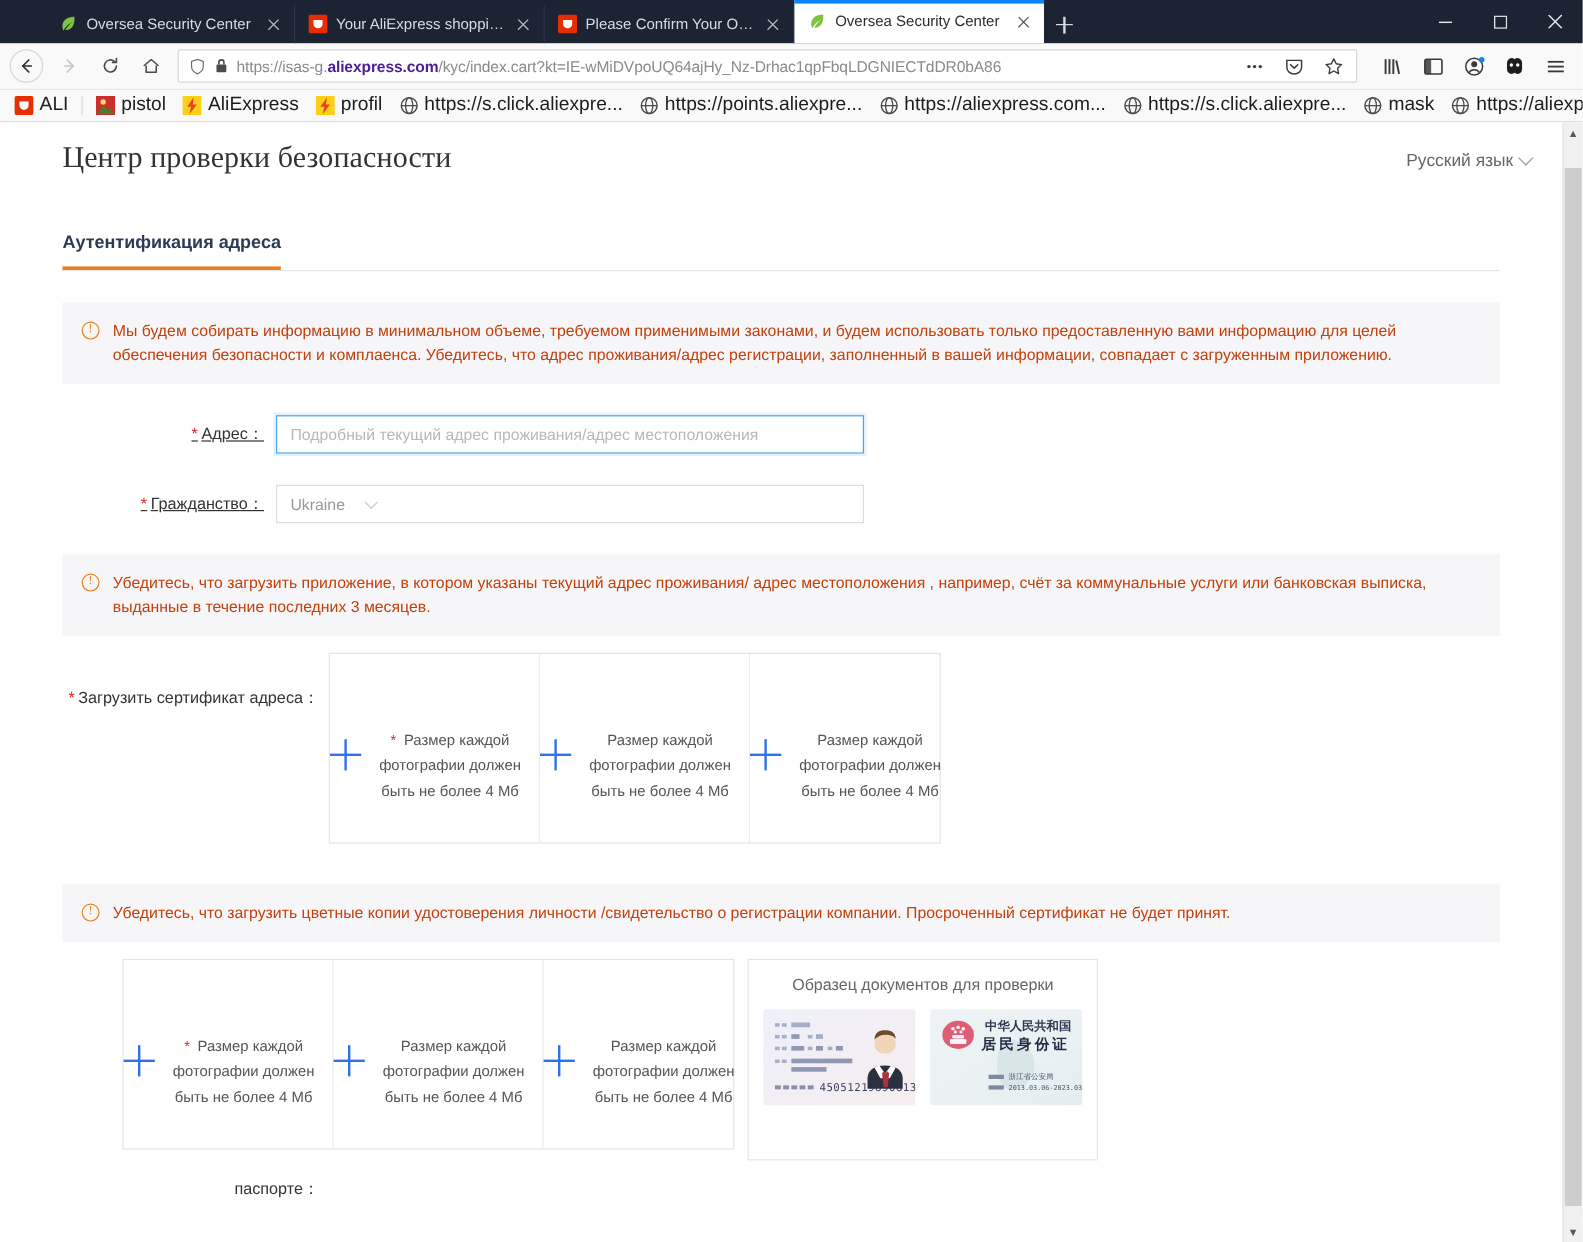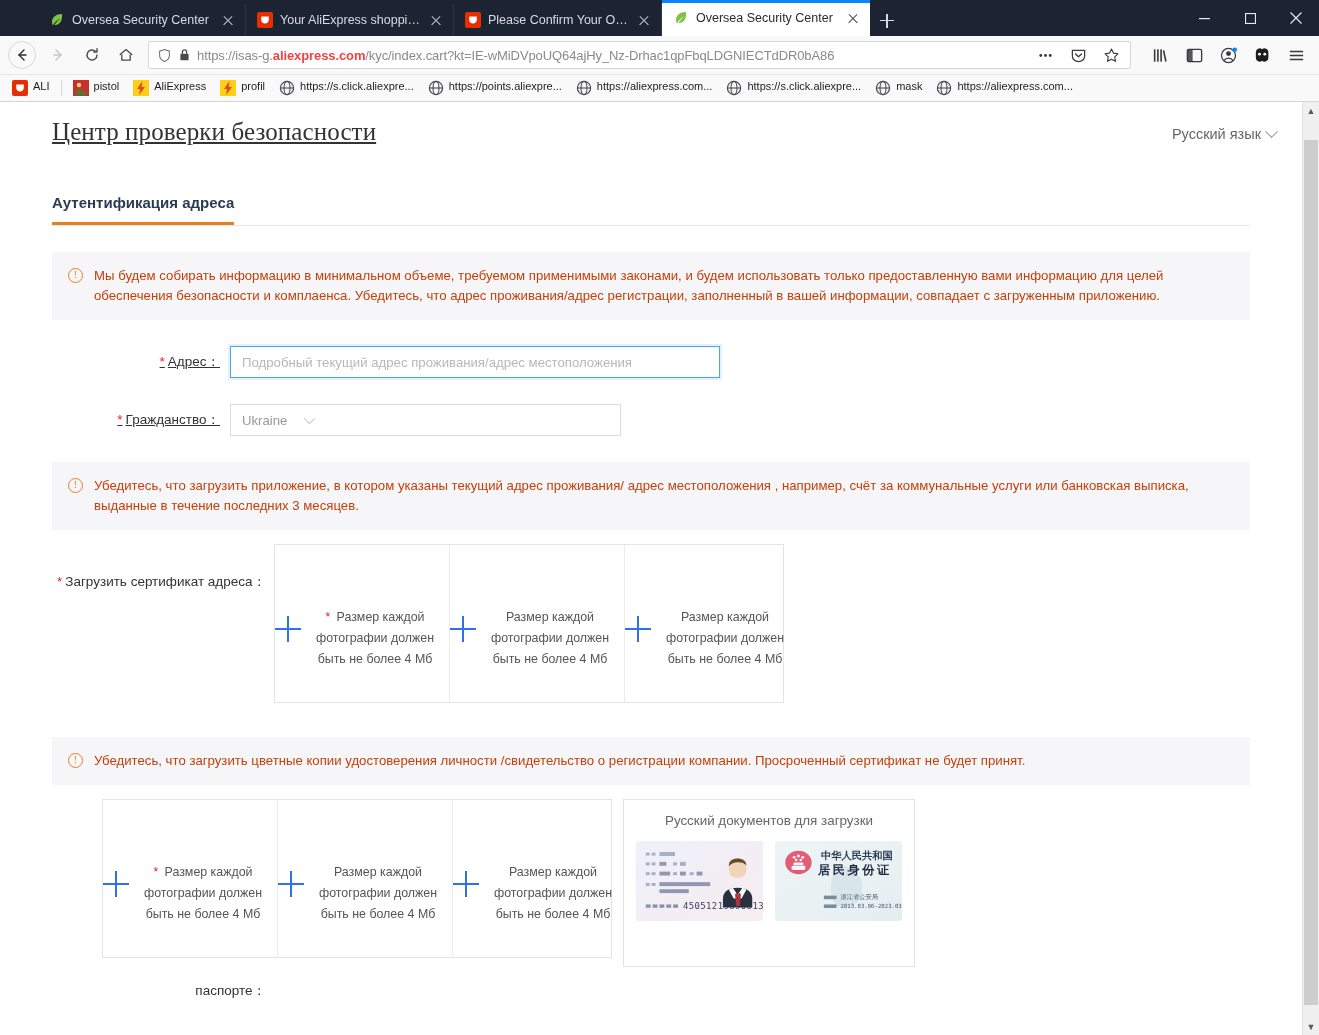--- a/index.html
+++ b/index.html
@@ -133,42 +133,42 @@
     overflow: hidden;
   }
   .url-text {
     flex: 1 1 auto;
     font-size: 13px;
     color: #8a8a8f;
     white-space: nowrap;
     overflow: hidden;
     letter-spacing: -0.1px;
   }
-  .url-text b { color: #ef4444; font-weight: 700; }
+  .url-text b { color: #4c1d95; font-weight: 700; }
   .url-icon { flex: 0 0 auto; display: flex; align-items: center; color: #6d6d72; }
   .url-right { display: flex; align-items: center; gap: 3px; flex: 0 0 auto; color: #4a4a4f; }
 
   .toolbar-right { display: flex; align-items: center; gap: 4px; flex: 0 0 auto; padding-left: 6px; }
   .tbbtn { width: 30px; height: 30px; display: flex; align-items: center; justify-content: center; color: #3a3a3e; position: relative; }
 
   .bookmarks {
     height: 27px;
     flex: 0 0 27px;
     background: #f9f9fa;
     display: flex;
     align-items: center;
     padding: 0 6px;
     gap: 2px;
     border-bottom: 1px solid #d7d7db;
     overflow: hidden;
   }
   .bm {
-    display: flex; align-items: flex-start; gap: 5px;
+    display: flex; align-items: center; gap: 5px;
     padding: 2px 6px;
-    font-size: 11px;
+    font-size: 16px;
     color: #1d1d1f;
     white-space: nowrap;
     flex: 0 0 auto;
   }
   .bm-sep { width:1px; height:16px; background:#d7d7db; margin:0 3px; flex:0 0 1px; }
   .bm-ico { width: 16px; height: 16px; flex: 0 0 16px; display:block; }
 
   
   .viewport {
     flex: 1 1 auto;
@@ -212,21 +212,20 @@
     display: flex;
     align-items: flex-start;
     padding: 16px 26px 0 52px;
     justify-content: space-between;
   }
   .pg-title {
     font-family: "Liberation Serif", serif;
     font-size: 25px;
     color: #333333;
     letter-spacing: .1px;
-    text-decoration: underline;
   }
   .lang {
     font-size: 14.5px;
     color: #666666;
     padding-top: 8px;
     display: flex;
     align-items: center;
     gap: 6px;
   }
   .chev-d { display:inline-block; width:9px; height:9px; border-right:1.4px solid #999; border-bottom:1.4px solid #999; transform: rotate(45deg) translate(-2px,-2px); }
@@ -296,21 +295,21 @@
     background: #ffffff;
     box-shadow: 0 0 0 2px rgba(77,166,232,.16);
     display: flex;
     align-items: center;
     padding: 0 11px;
     font-size: 13.2px;
     color: #b8b8b8;
   }
 
   .selinput {
-    width: 391px;
+    width: 490px;
     height: 32px;
     border: 1px solid #dcdcdc;
     background: #ffffff;
     display: flex;
     align-items: center;
     padding: 0 11px;
     font-size: 13.2px;
     color: #999999;
     gap: 17px;
   }
@@ -725,21 +724,21 @@
               <div class="plus"></div>
               <div class="upload-hint">Размер каждой фотографии должен быть не более 4 Мб</div>
             </div>
             <div class="upload-cell">
               <div class="plus"></div>
               <div class="upload-hint">Размер каждой фотографии должен быть не более 4 Мб</div>
             </div>
           </div>
 
           <div class="sample">
-            <div class="sample-title">Русский документов для загрузки</div>
+            <div class="sample-title">Образец документов для проверки</div>
             <div class="sample-imgs">
 
               <svg width="130" height="82" viewBox="0 0 130 82">
                 <defs>
                   <linearGradient id="gfront" x1="0" y1="0" x2="1" y2="1">
                     <stop offset="0%" stop-color="#eef0fa"></stop>
                       <stop offset="55%" stop-color="#f3eef4"></stop>
                       <stop offset="100%" stop-color="#f7eef0"></stop>
                   </linearGradient>
                 </defs>

